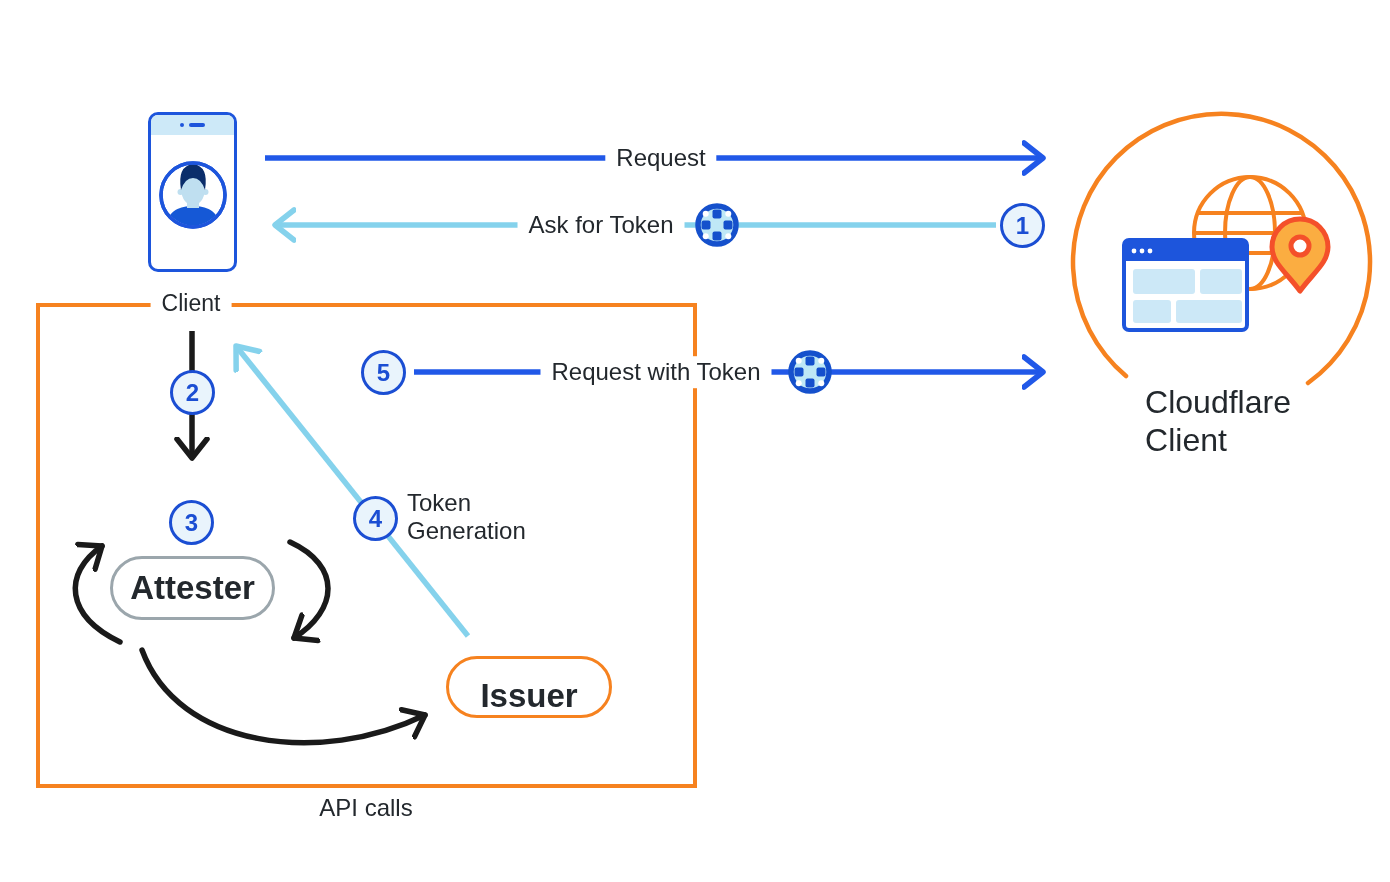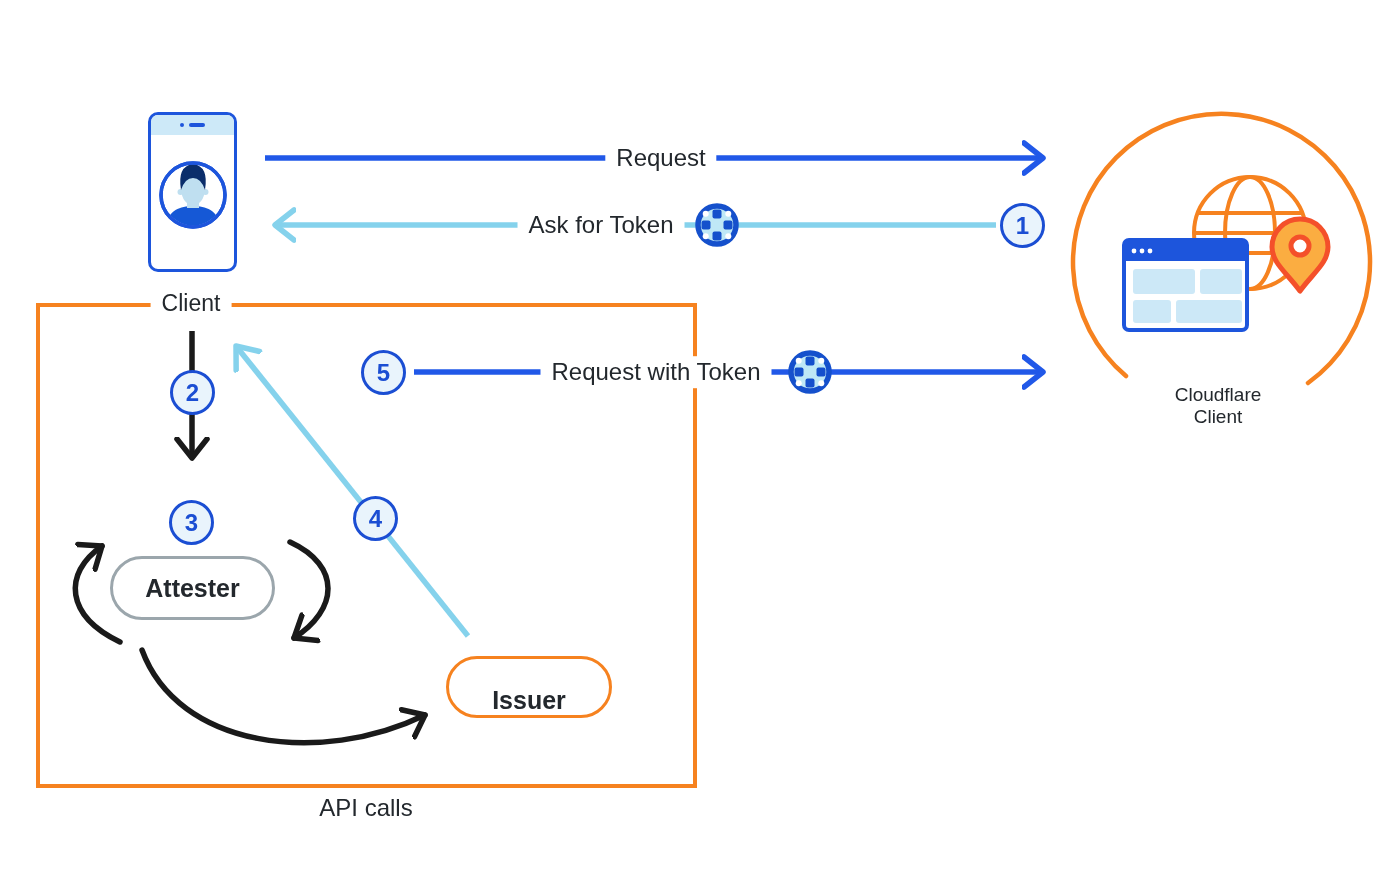--- a/index.html
+++ b/index.html
@@ -14,33 +14,33 @@
   }
   
   .overlay { position:absolute; left:0; top:0; width:1390px; height:882px; }
   
   .lbl {
     position:absolute; transform:translate(-50%,-50%);
     font-weight:400; color:#23282D; font-size:24px; line-height:1.15;
     background:#ffffff; padding:2px 11px; white-space:nowrap;
   }
   .lbl.nobg { background:transparent; padding:0; transform:none; white-space:normal; }
-  .lbl.big { font-size:19px; text-align:center; line-height:1.18; }
+  .lbl.big { font-size:32px; text-align:left; line-height:1.18; }
   
   .badge {
     position:absolute; width:45px; height:45px; box-sizing:border-box;
     border:3.5px solid #1B4ED3; border-radius:50%; background:#E9F4FC;
     color:#1B4ED3; font-size:24px; font-weight:700;
     display:flex; align-items:center; justify-content:center;
   }
   
   .pill {
     position:absolute; box-sizing:border-box; background:#ffffff;
     display:flex; align-items:center; justify-content:center;
-    font-weight:700; font-size:25px; color:#23282D;
+    font-weight:700; font-size:33px; color:#23282D;
   }
   .pill.attester { left:110px; top:556px; width:165px; height:64px; border:3.5px solid #9BA6AC; border-radius:32px; }
   .pill.issuer   { left:446px; top:656px; width:166px; height:62px; border:3.5px solid #F6821F; border-radius:31px;align-items:flex-end; }
   
   .phone {
     position:absolute; left:148px; top:112px; width:89px; height:160px; box-sizing:border-box;
     border:3.5px solid #1D55DC; border-radius:10px; background:#ffffff; overflow:hidden;
   }
   .phone-band {
     height:20px; background:#CDE9F8; display:flex; align-items:center; justify-content:center; gap:5px;
@@ -151,20 +151,24 @@
   <div class="pill issuer">
     <span>Issuer</span>
   </div>
 
   <div class="lbl" style="left:191px; top:303px; font-size:23px;">Client</div>
   <div class="lbl" style="left:661px; top:158px;">Request</div>
   <div class="lbl" style="left:601px; top:225px;">Ask for Token</div>
   <div class="lbl" style="left:656px; top:372px;">Request with Token</div>
   <div class="lbl" style="left:366px; top:808px;">API calls</div>
 
+  <div class="lbl nobg" style="left:407px; top:489px;">
+    <div>Token</div>
+    <div>Generation</div>
+  </div>
 
   <div class="lbl nobg big" style="left:1218px; top:384px; transform:translateX(-50%);">
     <div>Cloudflare</div>
     <div>Client</div>
   </div>
 
   <div class="badge" style="left:1000px; top:203px;">1</div>
   <div class="badge" style="left:170px; top:370px;">2</div>
   <div class="badge" style="left:169px; top:500px;">3</div>
   <div class="badge" style="left:353px; top:496px;">4</div>

